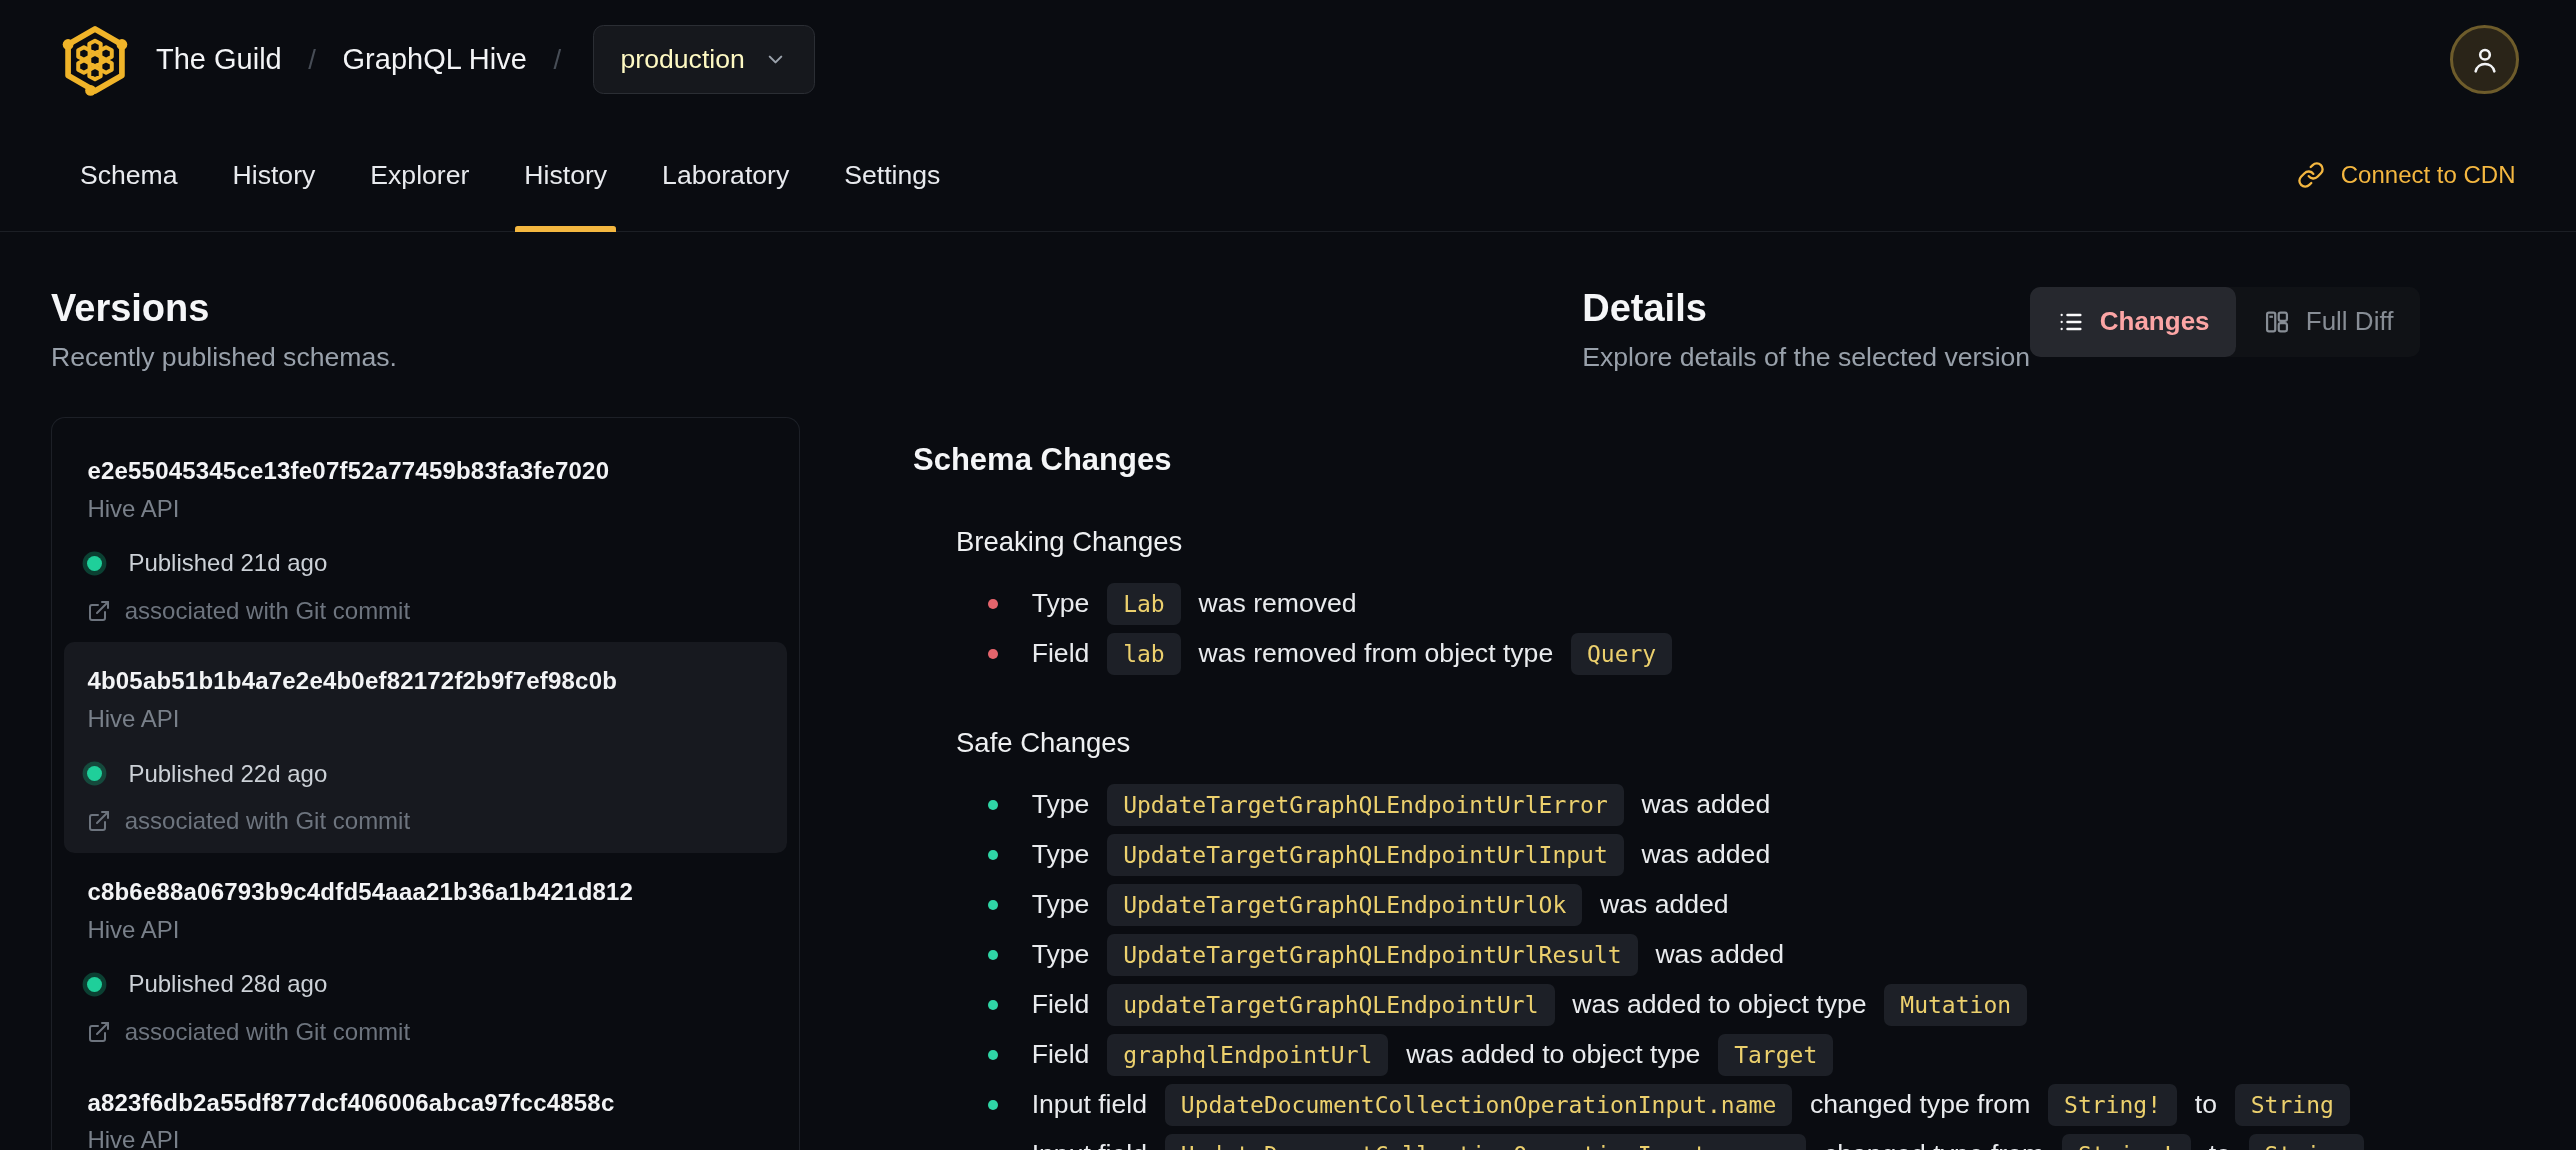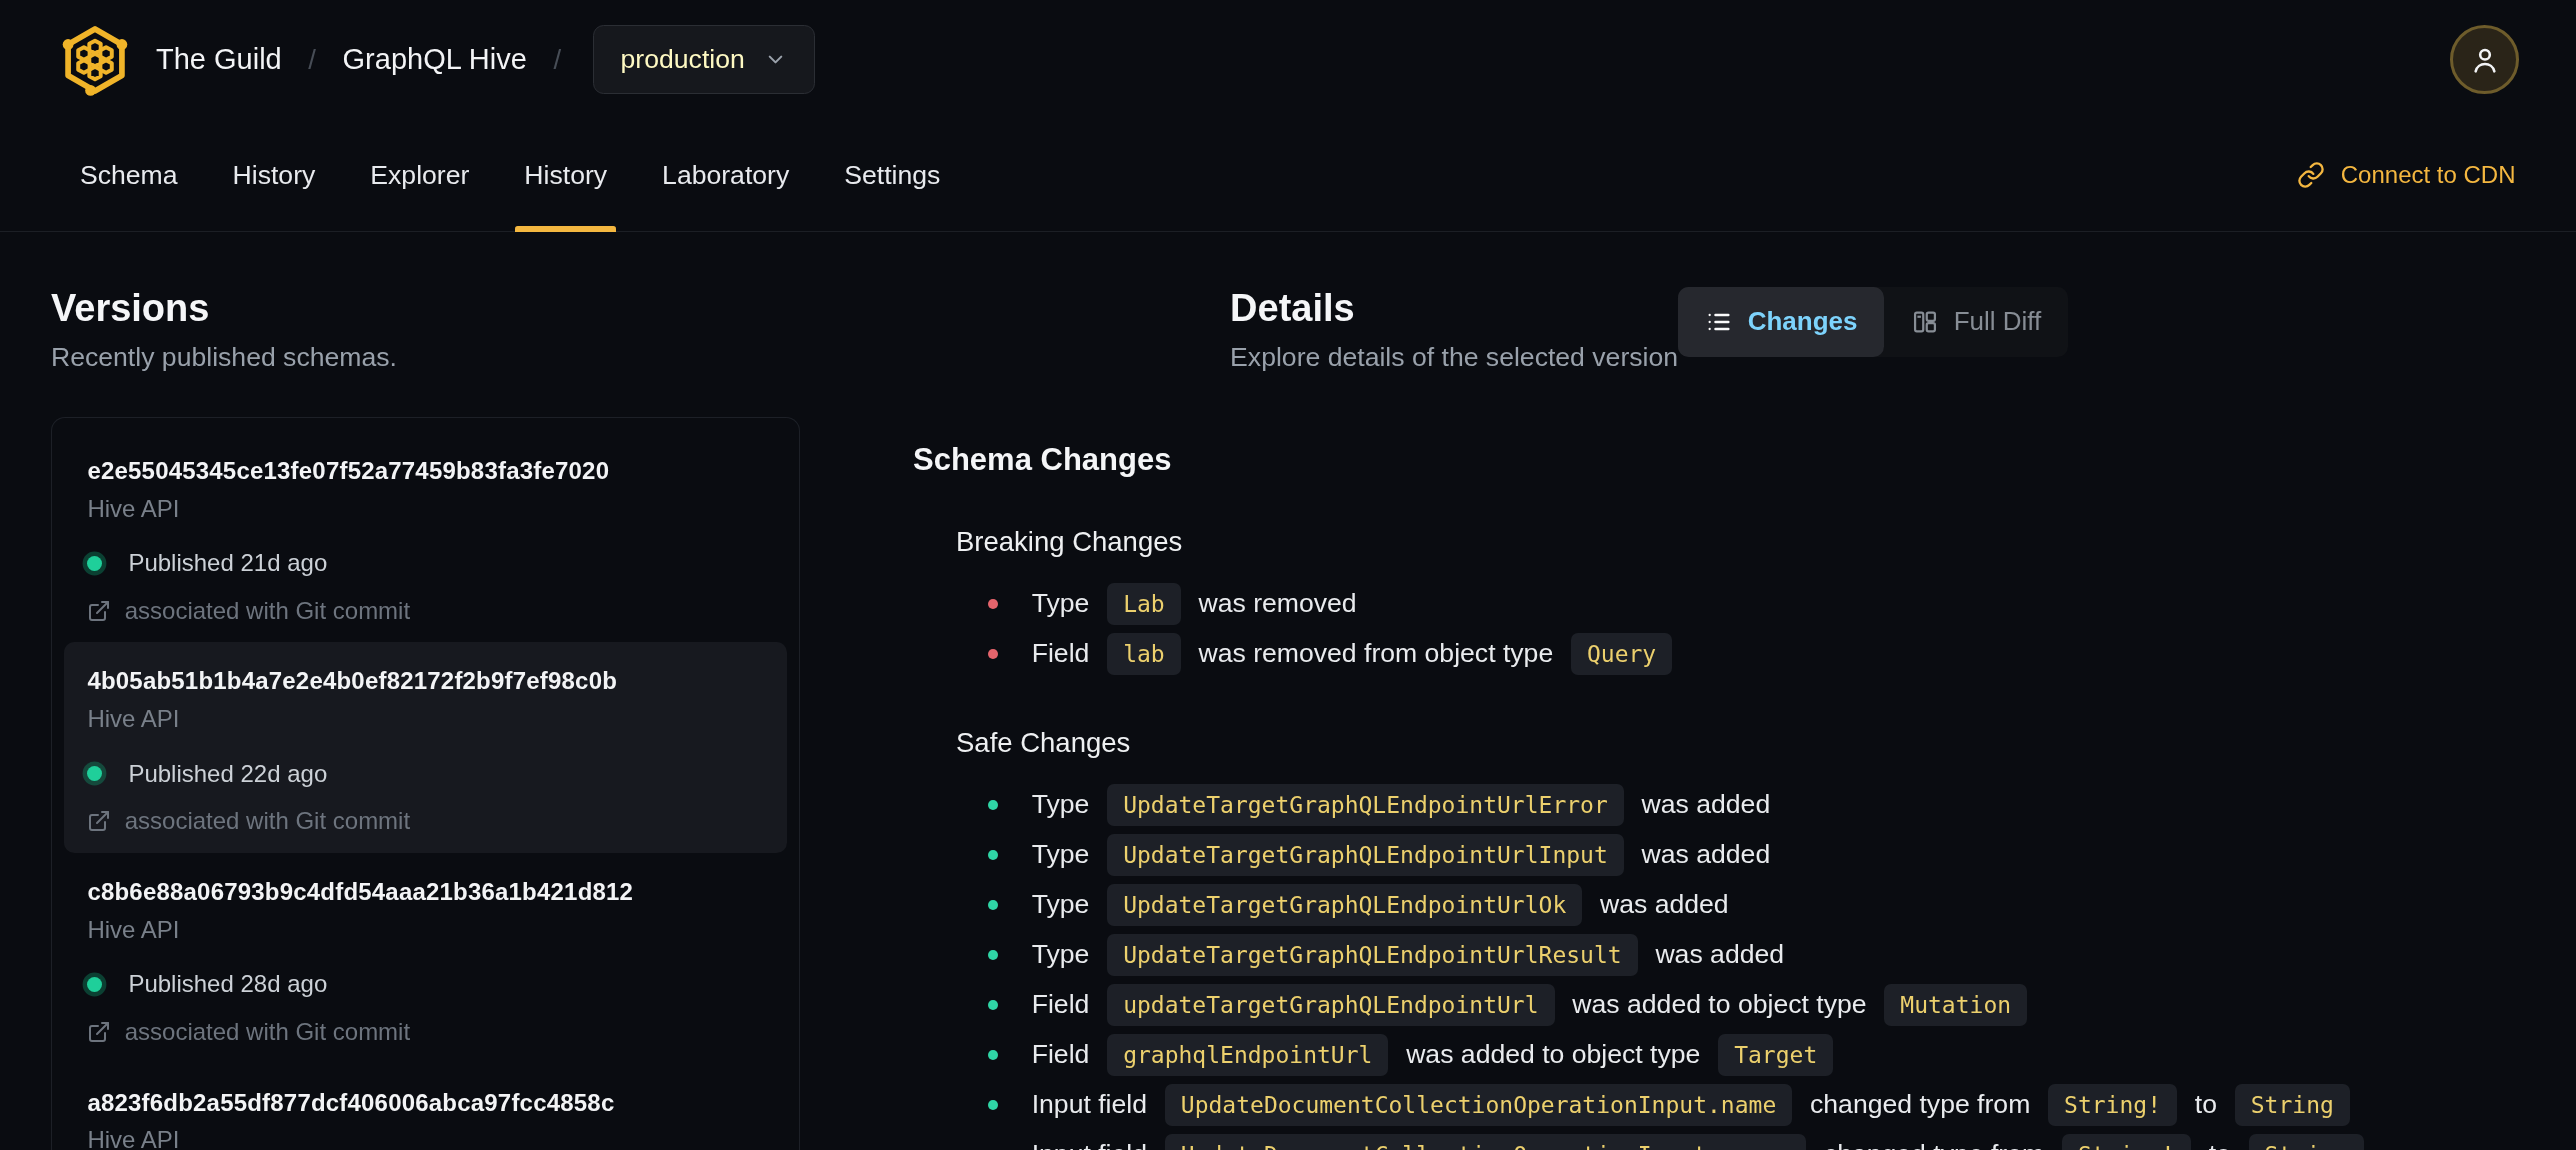--- a/index.html
+++ b/index.html
@@ -45,28 +45,28 @@
   }
   .version-card{padding:25px 23px 17.7px;border-radius:10.6px;cursor:pointer;}
   .version-card.selected{background:#17191f;}
   .v-hash{font-size:24px;font-weight:600;color:#f3f4f6;letter-spacing:0.2px;}
   .v-service{margin-top:9.8px;font-size:24px;color:#79808a;}
   .v-pub{margin-top:26.6px;display:flex;align-items:center;gap:26px;font-size:24px;color:#ccd1d7;}
   .pub-dot{width:15px;height:15px;border-radius:50%;background:var(--published);box-shadow:0 0 0 4.4px rgba(16,185,129,.30);flex:none;}
   .v-git{margin-top:19.5px;display:flex;align-items:center;gap:13.3px;font-size:24px;color:#6d747e;cursor:pointer;}
   
   .details-col{flex:1;min-width:0;}
-  .details-head{display:flex;align-items:flex-start;justify-content:center;padding-right:105px;}
+  .details-head{display:flex;align-items:flex-start;justify-content:flex-end;padding-right:105px;}
   .view-toggle{display:flex;background:#101216;border-radius:10.6px;margin-top:19.5px;}
   .toggle-btn{
     display:flex;align-items:center;gap:15px;border:none;background:transparent;
     padding:19.5px 26.6px;font-size:26px;color:#878d95;border-radius:10.6px;cursor:pointer;
     font-family:"Liberation Sans", sans-serif;
   }
-  .toggle-btn.active{background:#26282e;color:#7dd3fc;font-weight:600;}
+  .toggle-btn.active{background:#26282e;color:#fca5a5;font-weight:600;}
   .schema-changes-title{margin:69px 0 0 35px;font-size:31px;font-weight:700;color:#f5f6f8;}
   .change-group{margin:48px 0 0 78px;}
   .group-title{font-size:27.5px;font-weight:500;color:#eef0f2;}
   .change-list{list-style:none;margin:21px 0 0;padding:0 0 0 32px;}
   .change-row{display:flex;align-items:center;min-height:50px;}
   .bullet{width:9.8px;height:9.8px;border-radius:50%;margin-right:25px;flex:none;}
   .bullet.breaking{background:var(--breaking);}
   .bullet.safe{background:var(--safe);}
   .seg-text{font-size:26.6px;color:#e9ebee;margin:0 8.9px;white-space:nowrap;}
   .code-chip{

